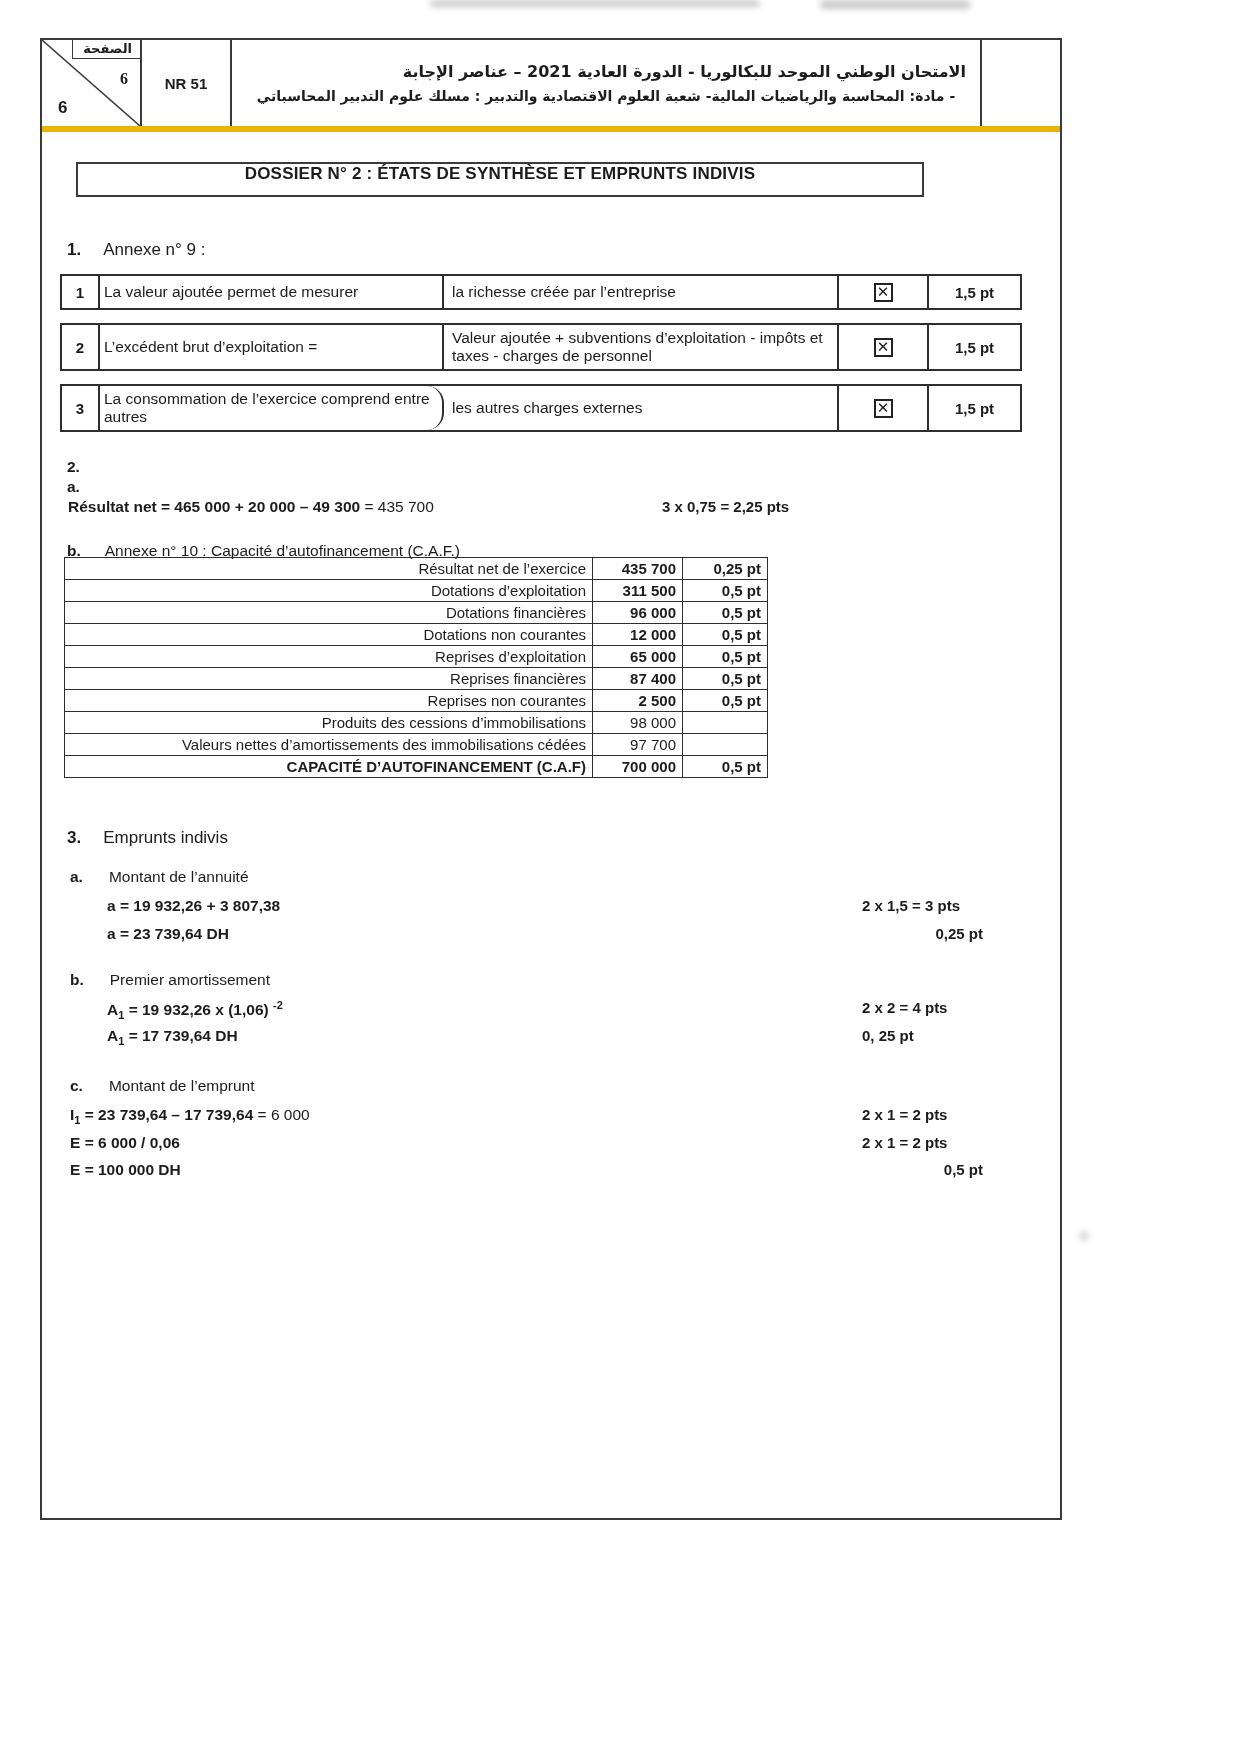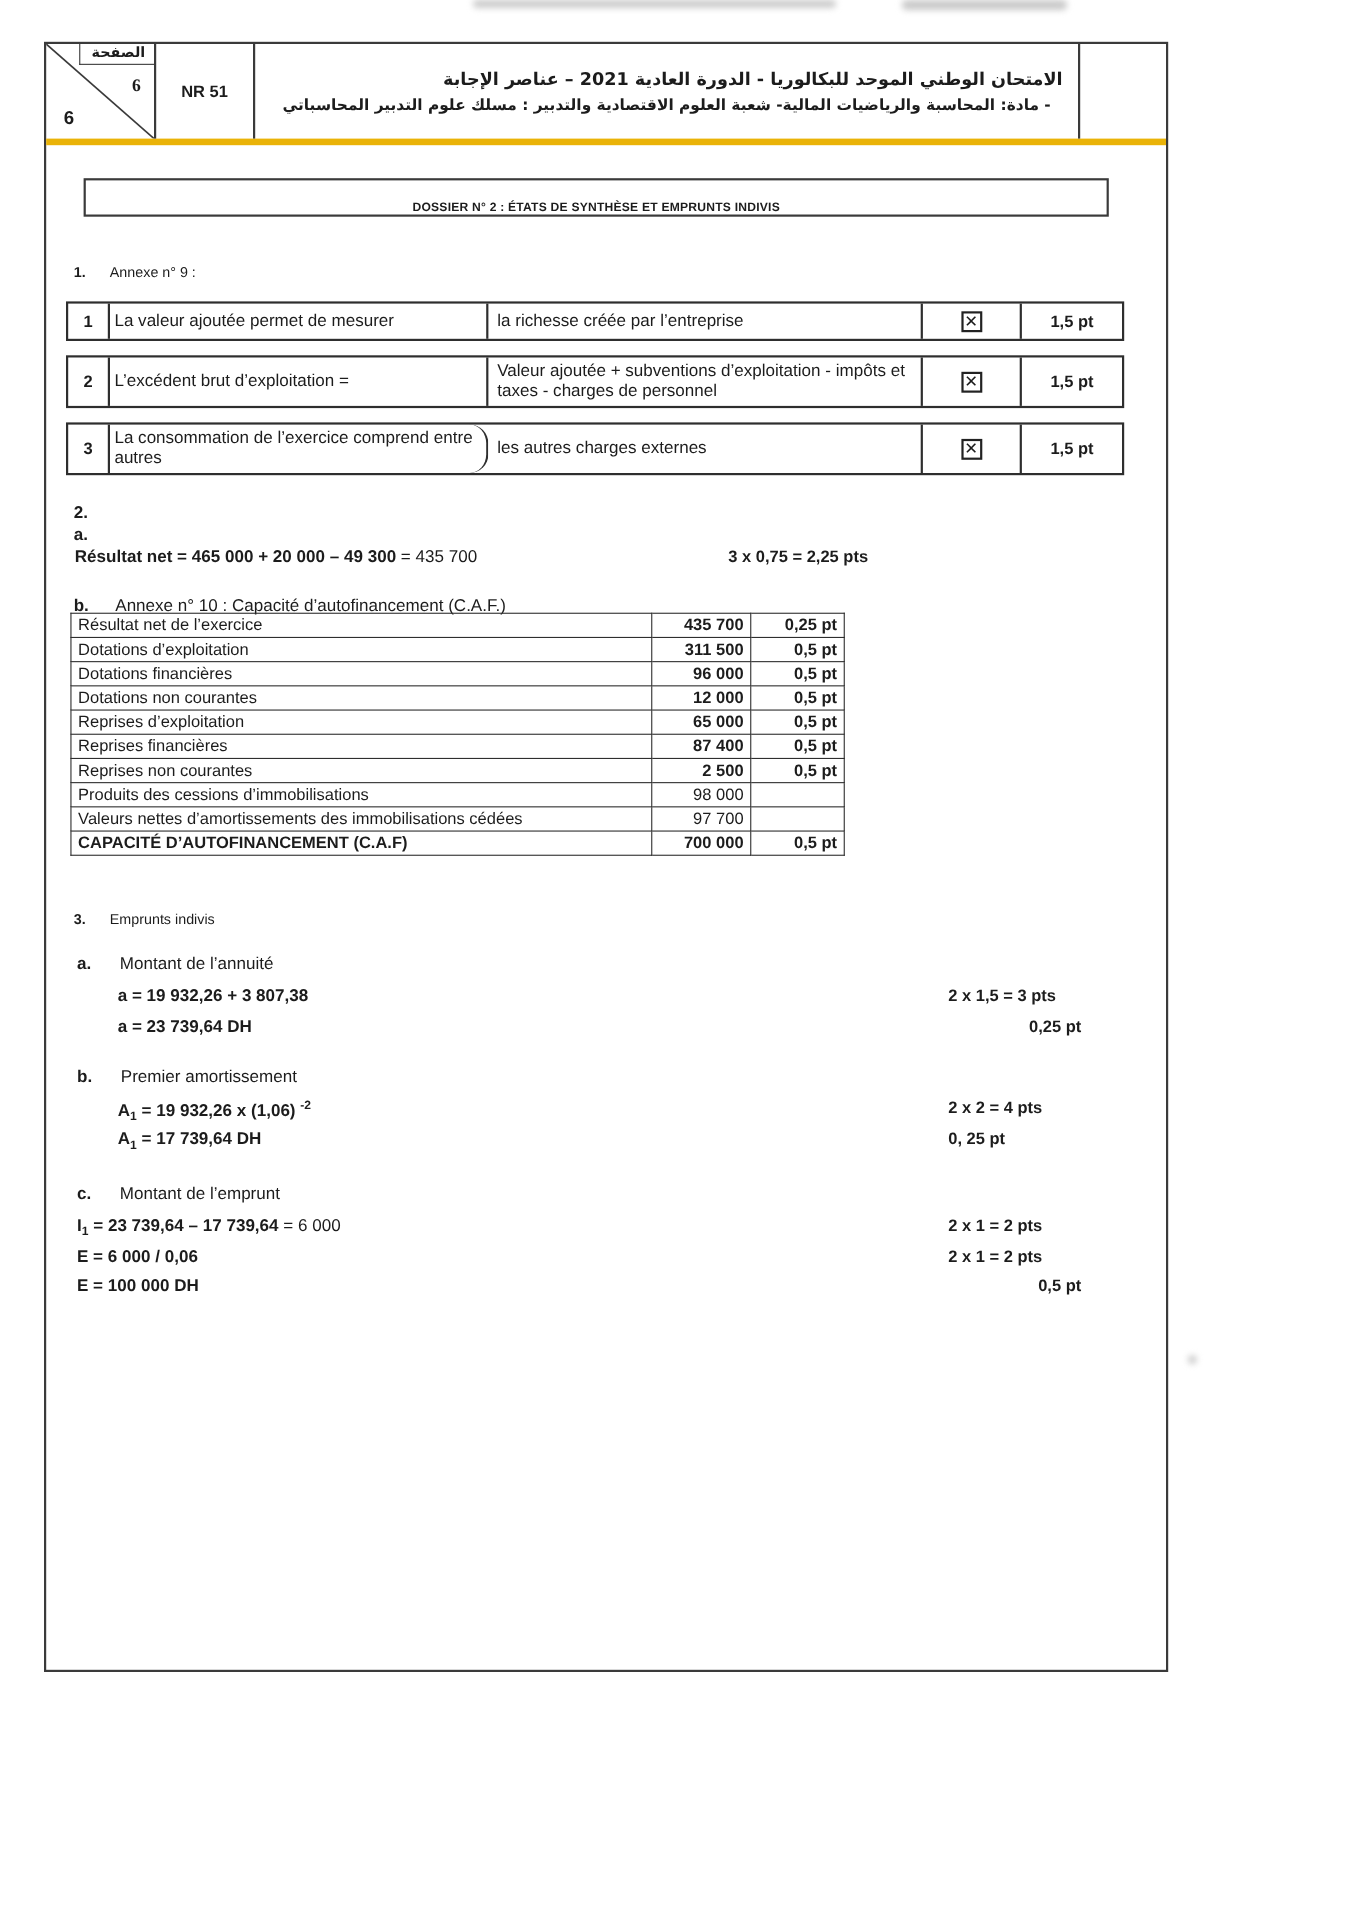--- a/index.html
+++ b/index.html
@@ -29,26 +29,26 @@
   .pg-bottom { position: absolute; left: 16px; bottom: 8px; font-weight: bold; font-size: 17px; }
   .nr-cell { width: 90px; border-right: 2px solid #3a3a3a; display: flex; align-items: center;
     justify-content: center; font-weight: bold; font-size: 15px; }
   .arabic-cell { flex: 1; display: flex; flex-direction: column; justify-content: center;
     gap: 7px; padding: 6px 14px; font-family: "DejaVu Sans", sans-serif; }
   .arabic-cell .l1 { font-size: 16px; font-weight: bold; text-align: right; }
   .arabic-cell .l2 { font-size: 14px; font-weight: bold; text-align: center; }
   .right-cell { width: 80px; border-left: 2px solid #3a3a3a; }
 
   
-  .title-box { position: absolute; left: 34px; top: 122px; width: 932px; height: 35px;
-    border: 2px solid #3a3a3a; display: flex; align-items: flex-end; justify-content: center;
-    font-weight: bold; font-size: 11px; letter-spacing: 0.2px; }
-
-  
-  .sec-head { position: absolute; font-size: 13px; }
+  .title-box { position: absolute; left: 34px; top: 122px; width: 848px; height: 35px;
+    border: 2px solid #3a3a3a; display: flex; align-items: flex-start; justify-content: center;
+    font-weight: bold; font-size: 17px; letter-spacing: 0.2px; }
+
+  
+  .sec-head { position: absolute; font-size: 17px; }
   .sec-head b { margin-right: 22px; }
   .b { font-weight: bold; }
 
   
   .a9row { position: absolute; left: 18px; width: 962px; display: flex;
     border: 2px solid #2e2e2e; background: #fff; }
   .a9row > div { border-right: 2px solid #2e2e2e; display: flex; align-items: center; }
   .a9row > div:last-child { border-right: none; }
   .c-num { width: 38px; justify-content: center; font-weight: bold; font-size: 15px; }
   .c-left { width: 344px; padding: 3px 10px 3px 4px; font-size: 15.5px; }
@@ -63,21 +63,21 @@
   .line { position: absolute; font-size: 15.5px; white-space: nowrap; }
   .pts-at { position: absolute; font-weight: bold; font-size: 15px; white-space: nowrap; }
   sub { font-size: 11px; }
   sup { font-size: 11px; }
 
   
   .caf { position: absolute; left: 22px; top: 517px; width: 703px;
     border-collapse: collapse; table-layout: fixed; }
   .caf td { border: 1.5px solid #2e2e2e; height: 22px; font-size: 15px; padding: 0 6px;
     overflow: hidden; white-space: nowrap; }
-  .caf td.lbl { width: 528px; }
+  .caf td.lbl { width: 528px; text-align: right; }
   .caf td.val { width: 90px; text-align: right; font-weight: bold; }
   .caf td.val.reg { font-weight: normal; }
   .caf td.pts { width: 85px; text-align: right; font-weight: bold; }
   .caf tr.total td.lbl { font-weight: bold; font-size: 15px; }
 </style>
 </head>
 <body>
 
 <div class="page">
 

